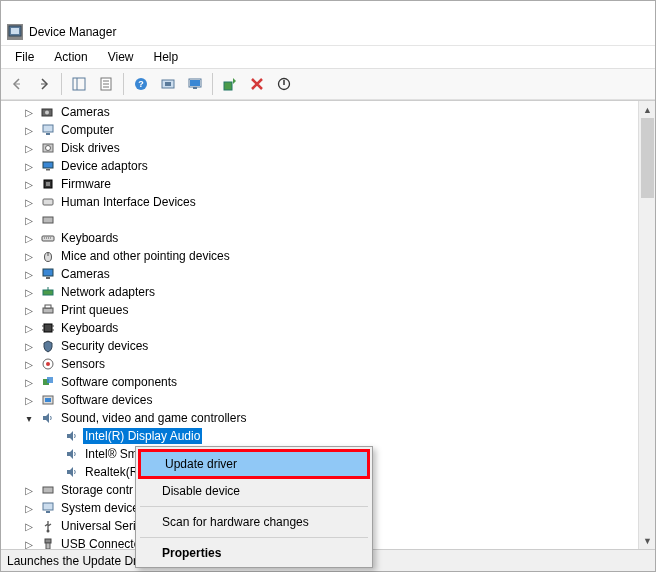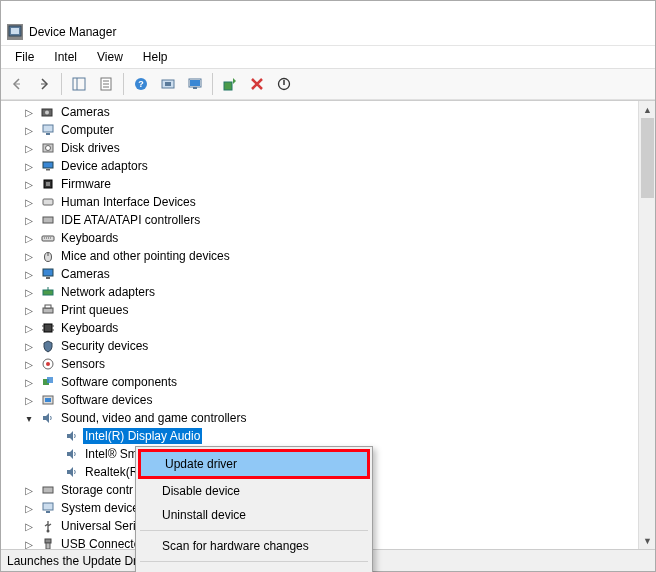--- a/index.html
+++ b/index.html
@@ -182,21 +182,21 @@
       <svg width="16" height="16" viewBox="0 0 16 16">
           <rect x="2" y="2" width="12" height="10" fill="#5a7a9a" stroke="#345"></rect>
           <rect x="4" y="4" width="8" height="6" fill="#cde"></rect>
         </svg>
     </div>
     <div class="title">Device Manager</div>
   </div>
 
   <div class="menubar">
     <div class="menu-item">File</div>
-    <div class="menu-item">Intel</div>
+    <div class="menu-item">Action</div>
     <div class="menu-item">View</div>
     <div class="menu-item">Help</div>
   </div>
 
   <div class="toolbar">
     <div class="tb-btn">
         <svg width="16" height="16" viewBox="0 0 16 16">
           <path d="M10 3 L5 8 L10 13" fill="none" stroke="#888" stroke-width="1.5"></path>
           <path d="M5 8 h6" stroke="#888" stroke-width="1"></path>
         </svg>
@@ -328,21 +328,20 @@
         </span>
         <span class="tree-label">Human Interface Devices</span>
       </div>
     <div class="tree-row">
         <span class="expander">▷</span>
         <span class="dev-icon">
           <svg width="14" height="14" viewBox="0 0 14 14">
             <rect x="2" y="4" width="10" height="6" fill="#bbb" stroke="#555"></rect>
           </svg>
         </span>
-        <span class="tree-label">IDE ATA/ATAPI controllers</span>
       </div>
     <div class="tree-row">
         <span class="expander">▷</span>
         <span class="dev-icon">
           <svg width="14" height="14" viewBox="0 0 14 14">
             <rect x="1" y="5" width="12" height="5" rx="1" fill="#ddd" stroke="#555"></rect>
             <line x1="3" y1="7" x2="11" y2="7" stroke="#555" stroke-dasharray="1 1"></line>
           </svg>
         </span>
         <span class="tree-label">Keyboards</span>
@@ -521,18 +520,17 @@
     <span>Launches the Update Driver Wizard for the selected device.</span>
   </div>
 
 </div>
 
 <div class="context-menu">
   <div class="cm-highlight-wrap">
     <div class="cm-item highlight">Update driver</div>
   </div>
   <div class="cm-item">Disable device</div>
-  <div class="cm-item">Uninstall device</div>
   <div class="cm-sep"></div>
   <div class="cm-item">Scan for hardware changes</div>
   <div class="cm-sep"></div>
   <div class="cm-item bold">Properties</div>
 </div>
 
 </body></html>

